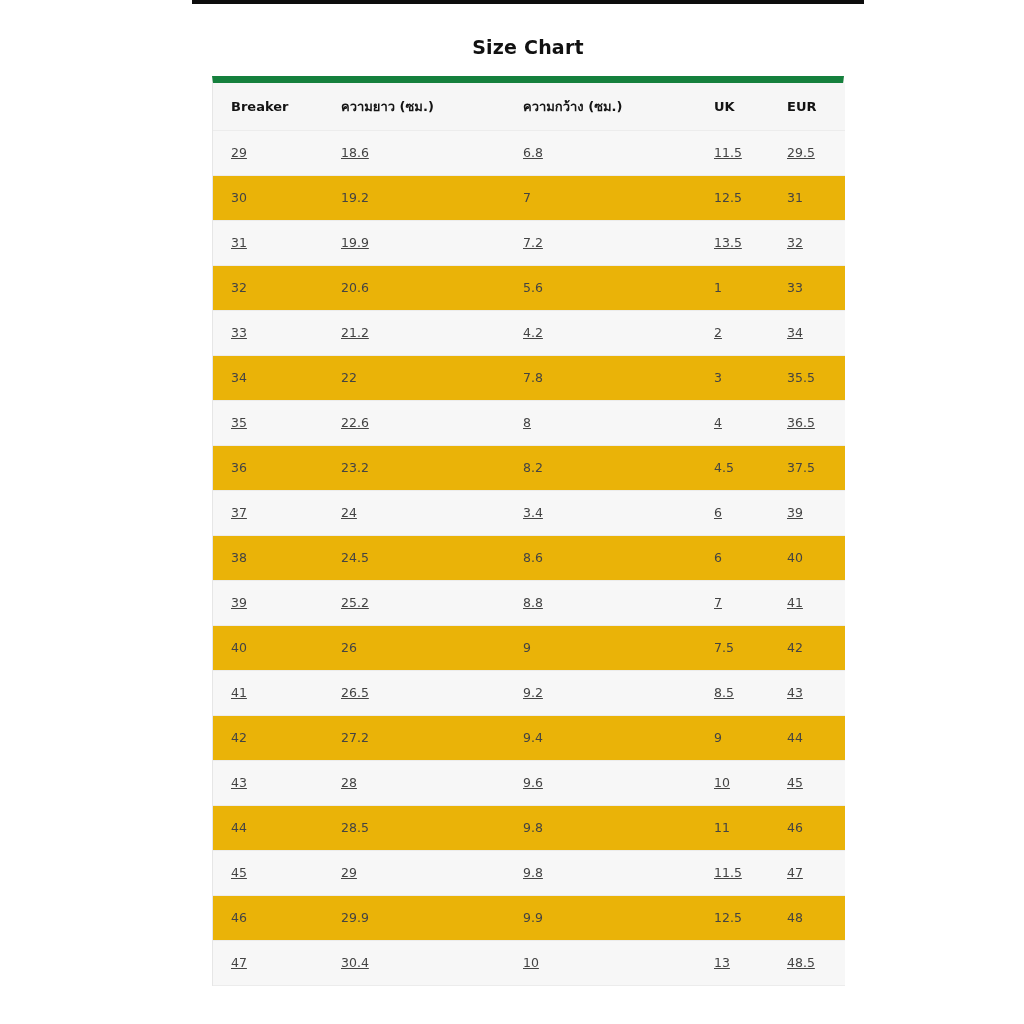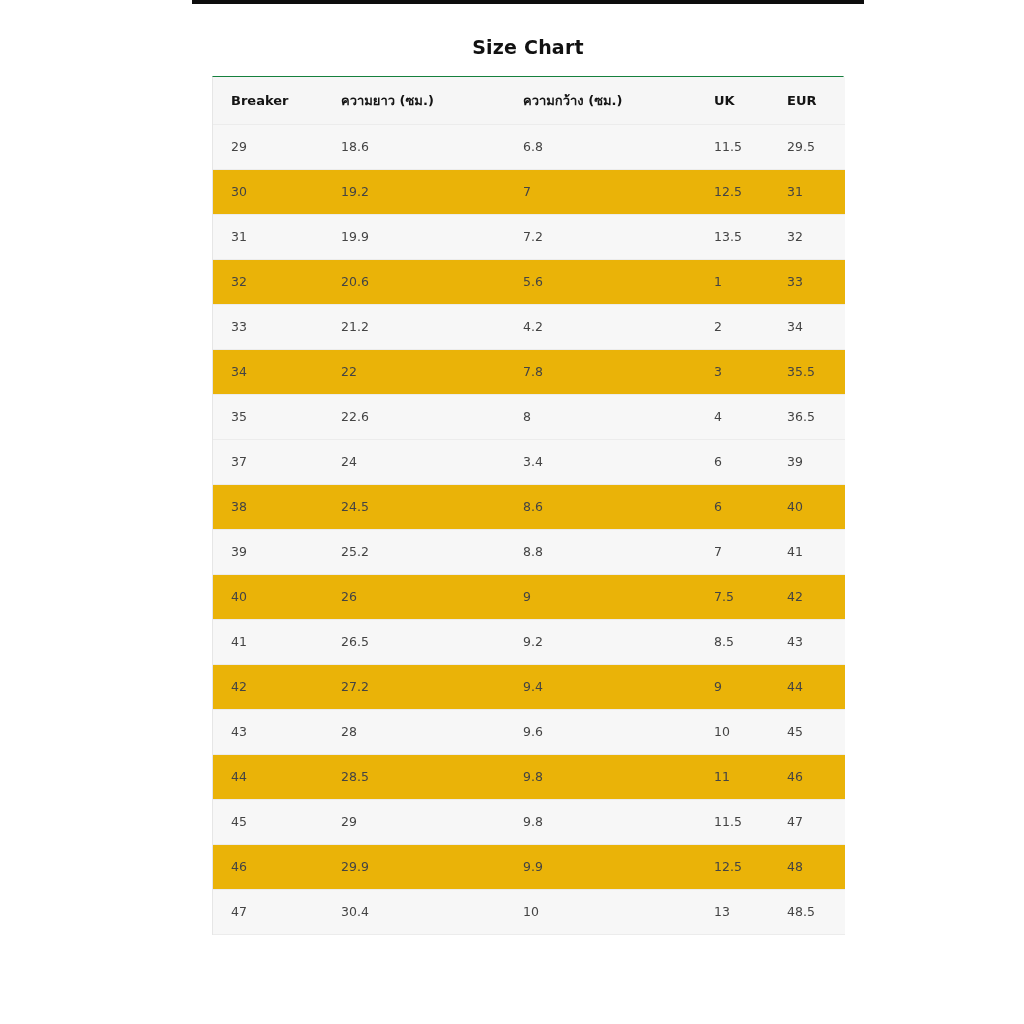--- a/index.html
+++ b/index.html
@@ -66,21 +66,21 @@
     color: #3a3a3a;
   }
 
   
   .table-wrap {
     margin-top: 18px;
     margin-left: 20px;
     width: 632px;
     border-left: 1px solid #e6e6e6;
     border-right: 1px solid #e6e6e6;
-    border-top: 1px solid #15803d;
+    border-top: 7px solid #15803d;
   }
 
   table.size-table {
     width: 100%;
     border-collapse: collapse;
     table-layout: fixed;
   }
 
   table.size-table th,
   table.size-table td {
@@ -100,20 +100,21 @@
   }
 
   table.size-table tbody td {
     height: 45px;
     color: #444444;
     font-weight: normal;
   }
 
   table.size-table tbody tr.odd td {
     background: #f7f7f7;
+    text-decoration: underline;
   }
   table.size-table tbody tr.even td {
     background: #eab308;
   }
 
   
   col.c-breaker { width: 110px; }
   col.c-length  { width: 182px; }
   col.c-width   { width: 191px; }
   col.c-uk      { width: 73px; }
@@ -192,20 +193,27 @@
               <td>3</td>
               <td>35.5</td>
             </tr>
             <tr class="odd">
               <td>35</td>
               <td>22.6</td>
               <td>8</td>
               <td>4</td>
               <td>36.5</td>
             </tr>
+            <tr class="even">
+              <td>36</td>
+              <td>23.2</td>
+              <td>8.2</td>
+              <td>4.5</td>
+              <td>37.5</td>
+            </tr>
             <tr class="odd">
               <td>37</td>
               <td>24</td>
               <td>3.4</td>
               <td>6</td>
               <td>39</td>
             </tr>
             <tr class="even">
               <td>38</td>
               <td>24.5</td>

